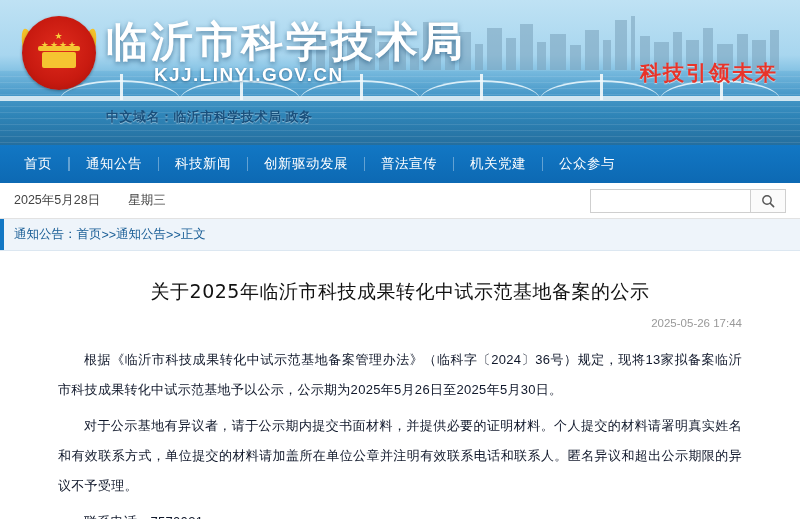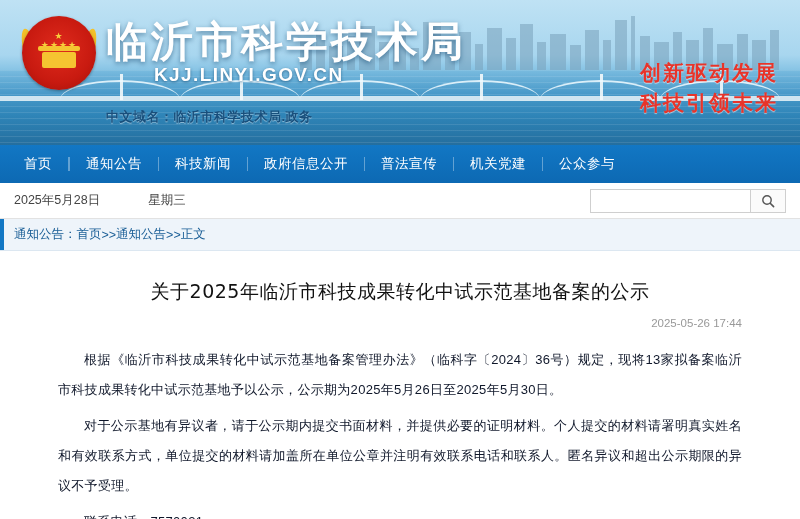--- a/index.html
+++ b/index.html
@@ -217,21 +217,21 @@
     border-bottom: 1px solid #e2e2e2;
     display: flex;
     align-items: center;
     box-sizing: border-box;
     padding: 0 14px;
   }
   .date-text, .week-text {
     font-size: 12.5px;
     color: #444;
   }
-  .week-text { margin-left: 48px; }
+  .week-text { margin-left: 28px; }
   .search-wrap {
     margin-left: auto;
     display: flex;
     align-items: center;
     height: 24px;
   }
   .search-input {
     width: 160px;
     height: 24px;
     border: 1px solid #cfcfcf;
@@ -377,34 +377,33 @@
     <div class="ring"></div>
     <div class="stars">★ ★★★★</div>
     <div class="gate"></div>
   </div>
 
   <div class="site-title">临沂市科学技术局</div>
   <div class="site-domain">KJJ.LINYI.GOV.CN</div>
   <div class="cn-domain">中文域名：临沂市科学技术局.政务</div>
 
   <div class="slogan">
-    <div>创新驱动发展</div>
     <div>科技引领未来</div>
   </div>
 </div>
 
 <div class="navbar">
   <div class="nav-item">首页</div>
   <div class="nav-sep"></div>
   <div class="nav-sep"></div>
   <div class="nav-item">通知公告</div>
   <div class="nav-sep"></div>
   <div class="nav-item">科技新闻</div>
   <div class="nav-sep"></div>
-  <div class="nav-item">政府信息公开</div>
+  <div class="nav-item">创新驱动发展</div>
   <div class="nav-sep"></div>
   <div class="nav-item">普法宣传</div>
   <div class="nav-sep"></div>
   <div class="nav-item">机关党建</div>
   <div class="nav-sep"></div>
   <div class="nav-item">公众参与</div>
 </div>
 
 <div class="daterow">
   <span class="date-text">2025年5月28日</span>

